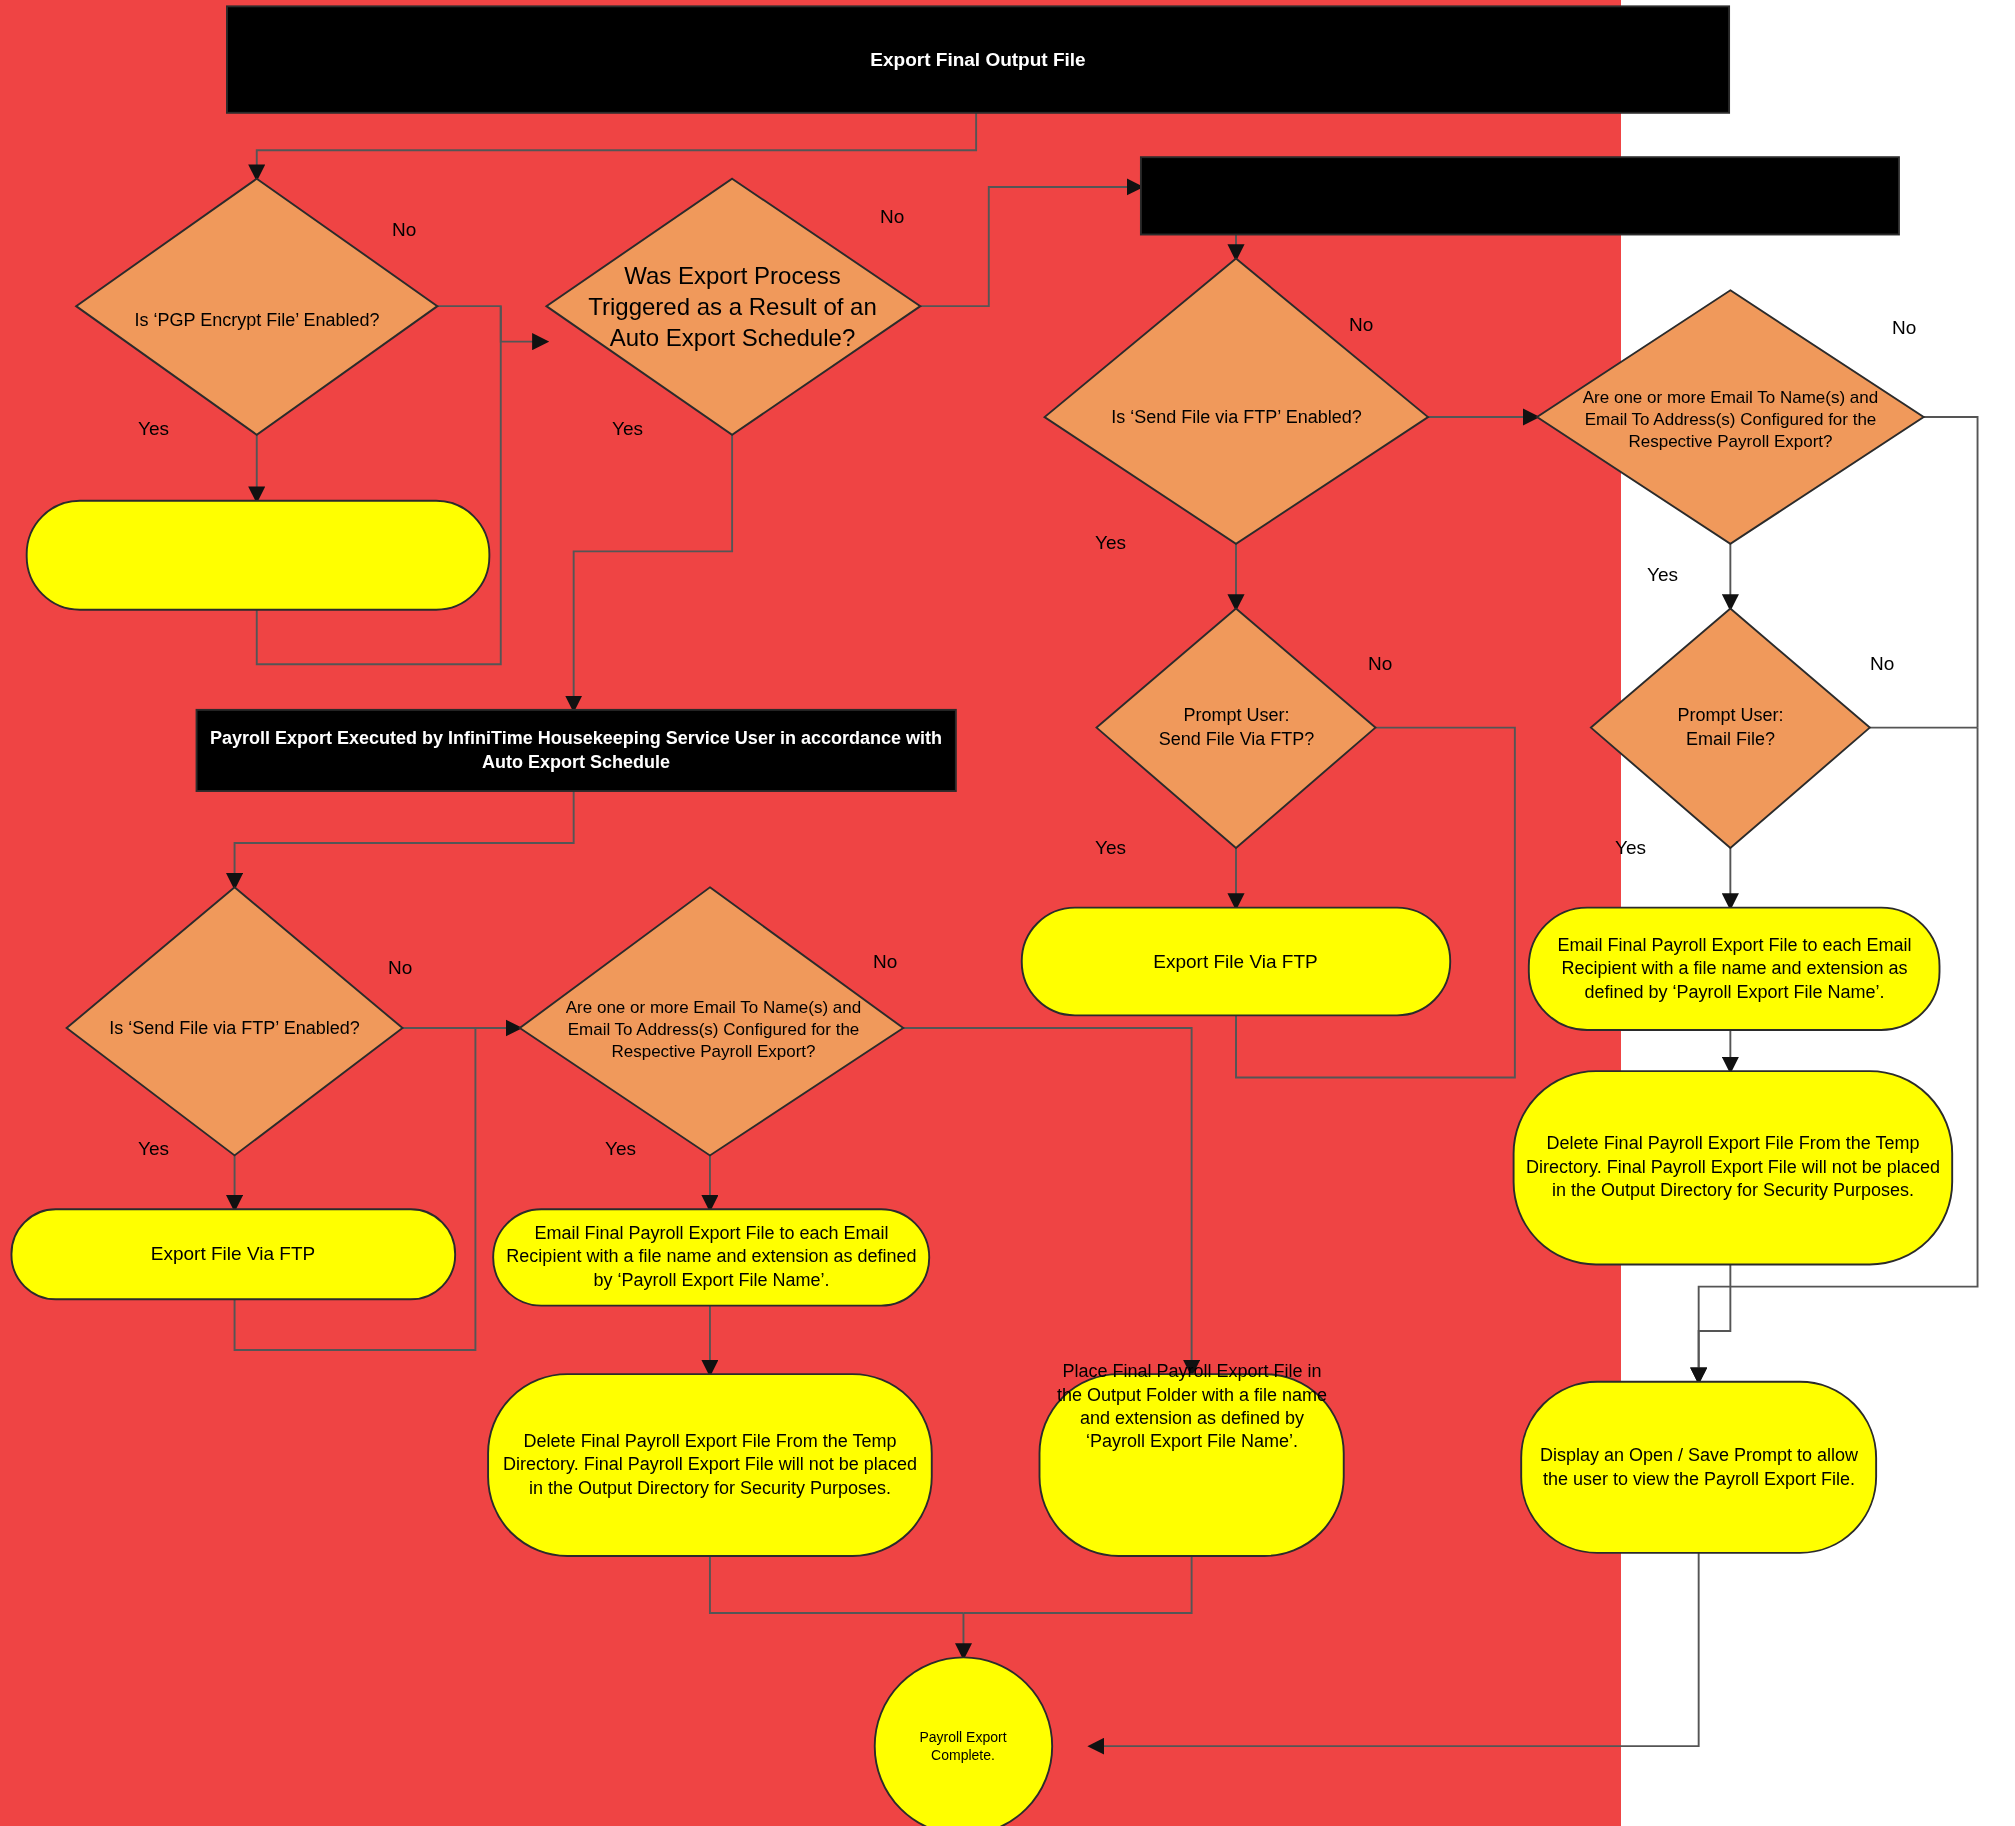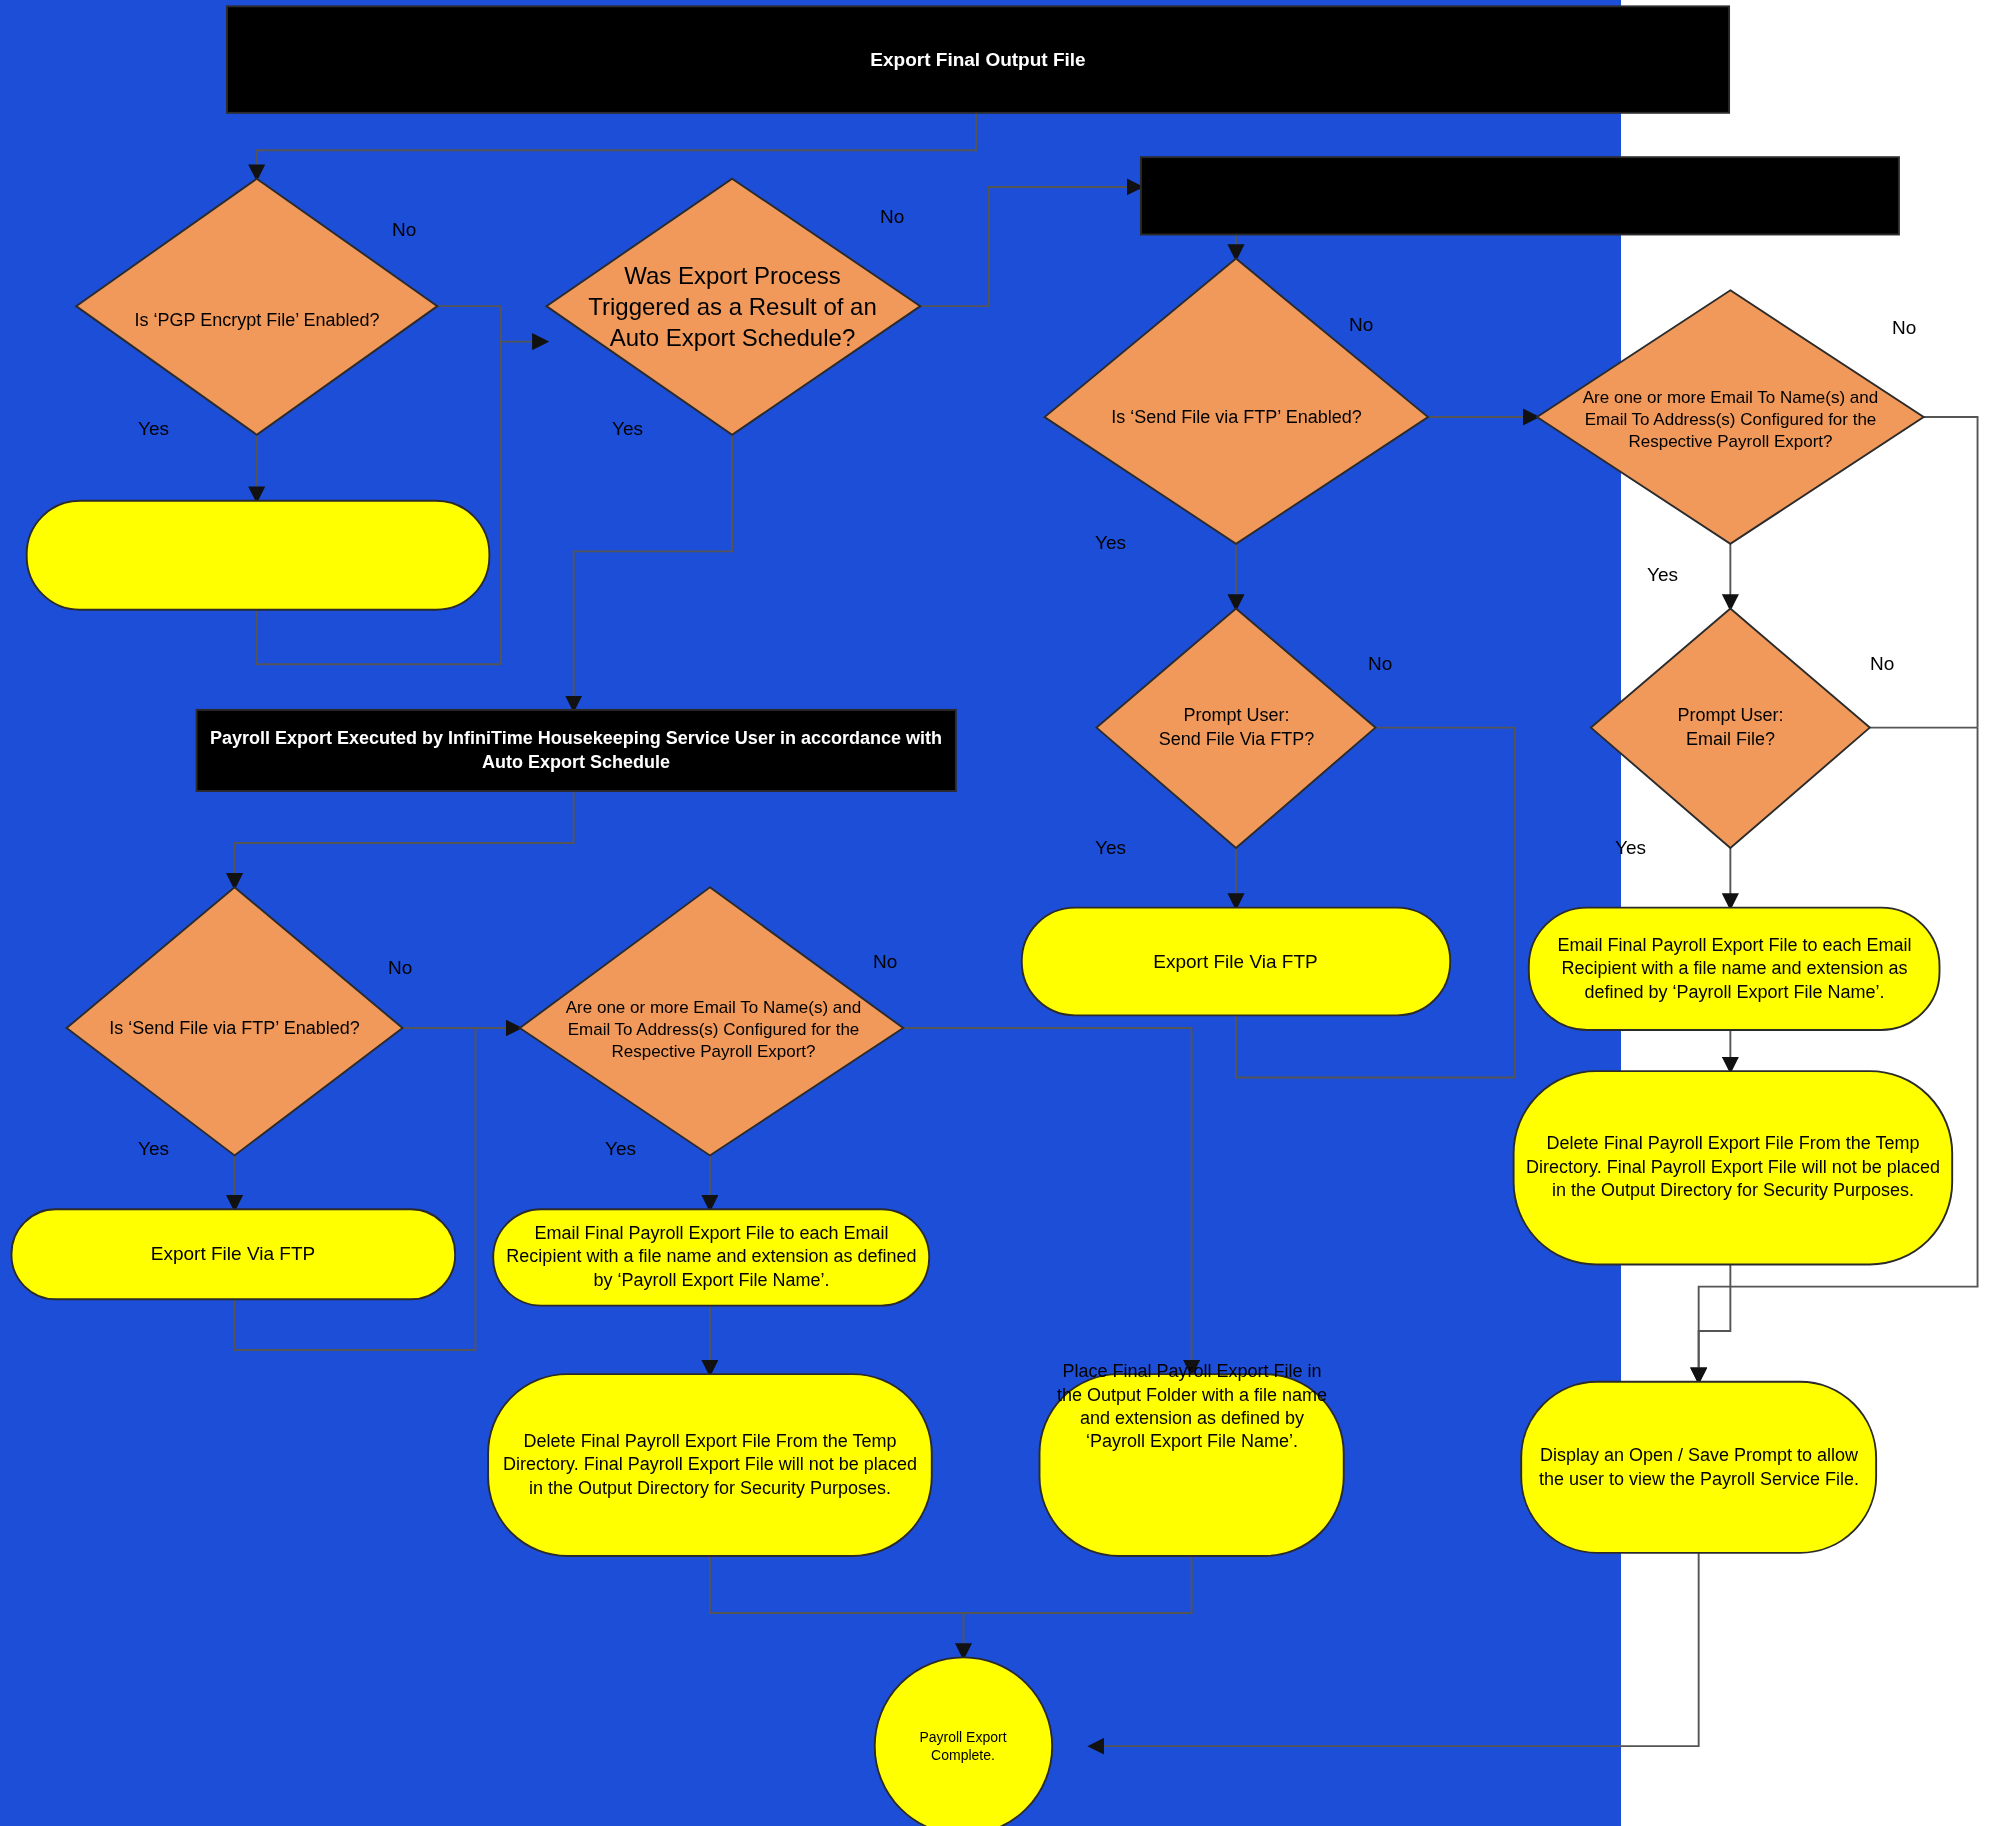--- a/index.html
+++ b/index.html
@@ -1,18 +1,18 @@
 <!DOCTYPE html>
 <html style="font-size:10px"><head>
 <meta charset="utf-8">
 <style>
   html,body{margin:0;padding:0;background:#ffffff;}
   body{width:2015px;height:1826px;overflow:hidden;
        font-family:"Liberation Sans","DejaVu Sans",sans-serif;}
-  #stage{position:relative;width:1621px;height:1826px;background:#1d4ed8;}
+  #stage{position:relative;width:1621px;height:1826px;background:#ef4444;}
   svg#canvas{position:absolute;left:0;top:0;width:2015px;height:1826px;}
   .node-text{position:absolute;display:flex;align-items:center;justify-content:center;
              text-align:center;pointer-events:none;}
   .node-text span{display:block;width:100%;}
   .banner-text{color:#ffffff;font-weight:bold;line-height:1.32;}
   .shape-text{color:#000000;line-height:1.30;}
   .edge-label{position:absolute;color:#000;}
 </style>
 </head>
 <body>
@@ -158,21 +158,21 @@
   <div class="node-text shape-text" style="left:1034px;top:908px;width:403px;height:108px;font-size:19px;">
     <span>Export File Via FTP</span>
   </div>
   <div class="node-text shape-text" style="left:1542px;top:908px;width:385px;height:122px;font-size:18px;">
     <span>Email Final Payroll Export File to each Email Recipient with a file name and extension as defined by ‘Payroll Export File Name’.</span>
   </div>
   <div class="node-text shape-text" style="left:1524px;top:1071px;width:418px;height:193px;font-size:18px;">
     <span>Delete Final Payroll Export File From the Temp Directory. Final Payroll Export File will not be placed in the Output Directory for Security Purposes.</span>
   </div>
   <div class="node-text shape-text" style="left:1533px;top:1382px;width:332px;height:171px;font-size:18px;">
-    <span>Display an Open / Save Prompt to allow the user to view the Payroll Service File.</span>
+    <span>Display an Open / Save Prompt to allow the user to view the Payroll Export File.</span>
   </div>
   <div class="node-text shape-text" style="left:24px;top:1209px;width:418px;height:90px;font-size:19px;">
     <span>Export File Via FTP</span>
   </div>
   <div class="node-text shape-text" style="left:505px;top:1209px;width:413px;height:96px;font-size:18px;">
     <span>Email Final Payroll Export File to each Email Recipient with a file name and extension as defined by ‘Payroll Export File Name’.</span>
   </div>
   <div class="node-text shape-text" style="left:496px;top:1374px;width:428px;height:182px;font-size:18px;">
     <span>Delete Final Payroll Export File From the Temp Directory. Final Payroll Export File will not be placed in the Output Directory for Security Purposes.</span>
   </div>

